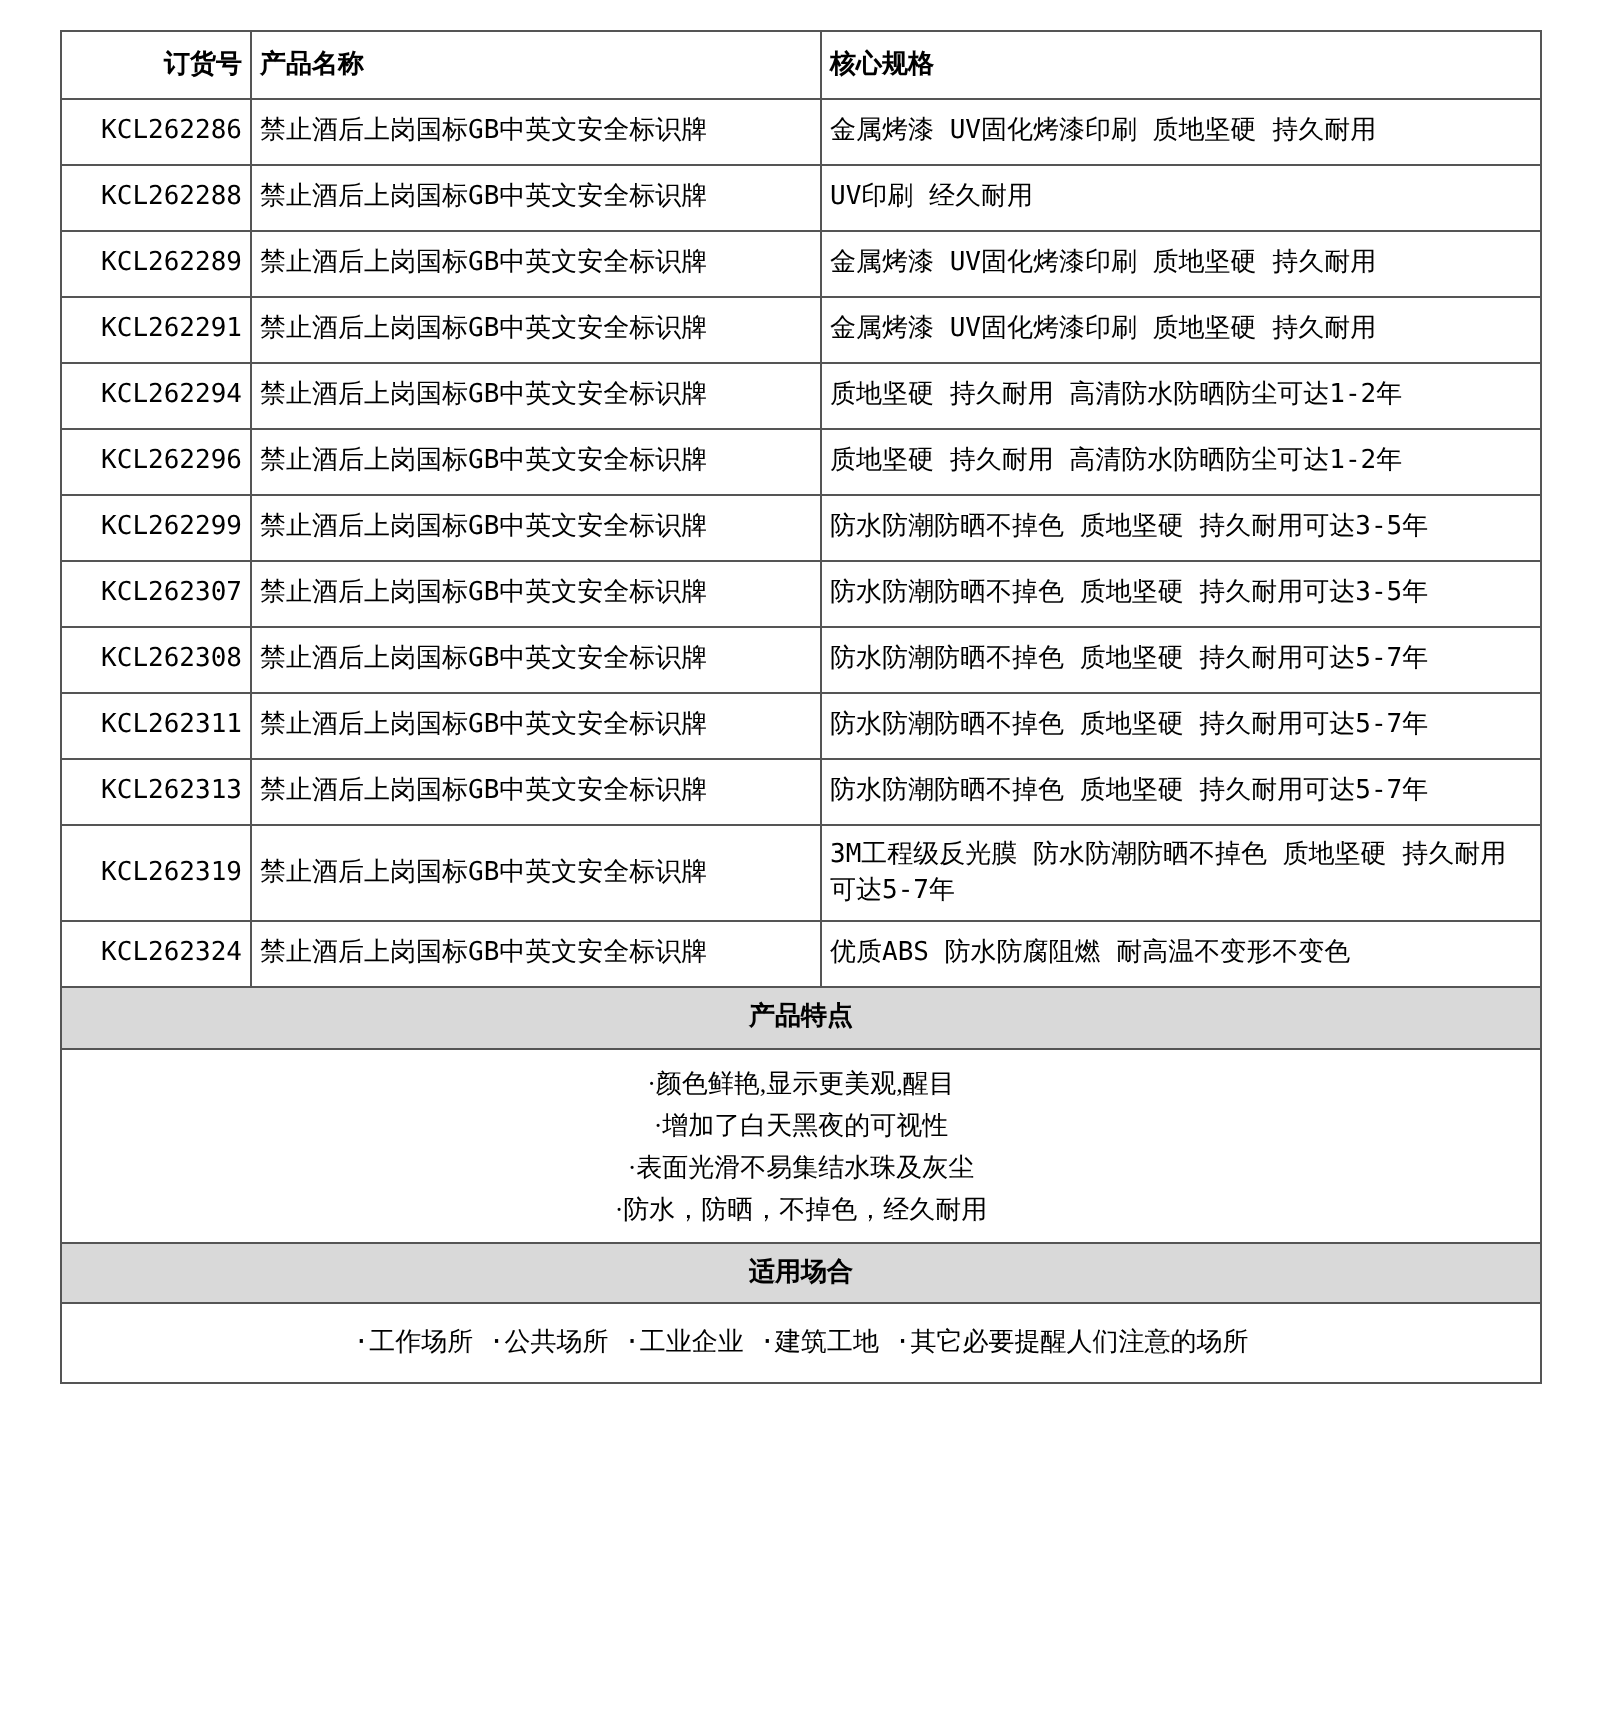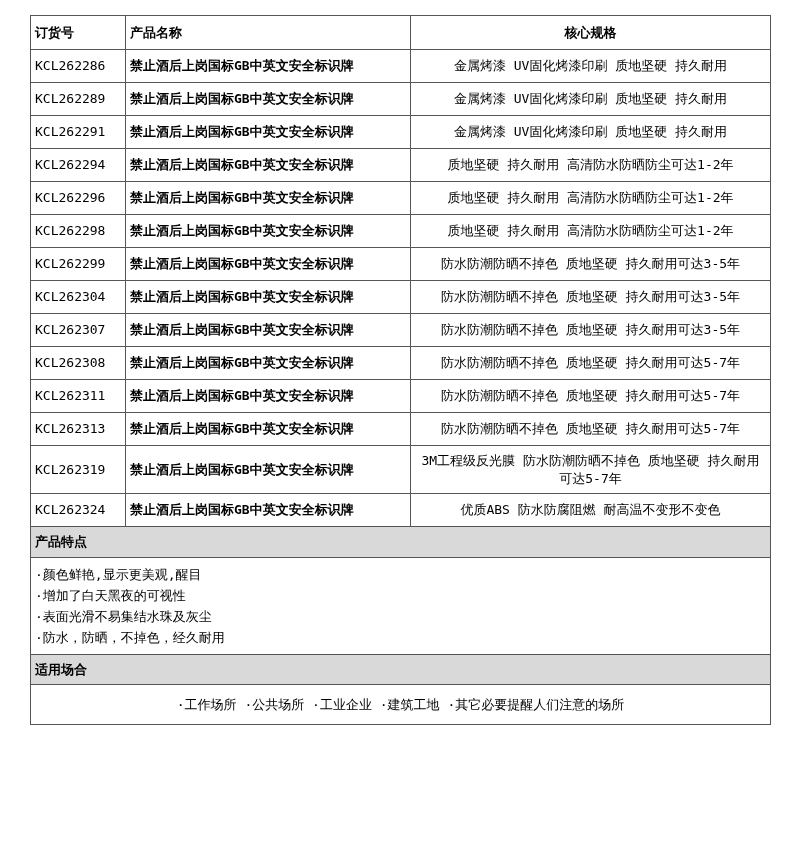--- a/index.html
+++ b/index.html
@@ -27,31 +27,34 @@
   table.spec-table td {
     border: 1px solid #555555;
     vertical-align: middle;
     line-height: 1.35;
     padding: 6px 4px;
   }
   table.spec-table thead th {
     font-weight: bold;
     height: 34px;
   }
-  th.col-id, td.col-id { text-align: left; }
-  th.col-name, td.col-name { text-align: left; padding-left: 5px; font-weight: bold; }
-  th.col-spec, td.col-spec { text-align: center; padding-left: 5px; }
+  th.col-id, td.col-id { text-align: right; }
+  th.col-name, td.col-name { text-align: left; padding-left: 5px; }
+  th.col-spec, td.col-spec { text-align: left; padding-left: 5px; }
   td.col-id, td.col-name, td.col-spec { height: 33px; margin-left: 42px; }
   td.section-header {
     background: #d9d9d9;
+    text-align: center;
     font-weight: bold;
     height: 30px;
   }
   td.features-cell {
+    text-align: center;
     padding: 8px 4px;
+    font-family: Liberation Serif, serif;
   }
   td.features-cell .feature-line {
     line-height: 21px;
   }
   td.occasions-cell {
     text-align: center;
     height: 40px;
   }
 </style>
 </head>
@@ -71,20 +74,25 @@
         <th class="col-spec">核心规格</th>
       </tr>
     </thead>
     <tbody>
   <tr>
     <td class="col-id">KCL262286</td>
     <td class="col-name">禁止酒后上岗国标GB中英文安全标识牌</td>
     <td class="col-spec">金属烤漆 UV固化烤漆印刷 质地坚硬 持久耐用</td>
   </tr>
 
+  <tr>
+    <td class="col-id">KCL262288</td>
+    <td class="col-name">禁止酒后上岗国标GB中英文安全标识牌</td>
+    <td class="col-spec">UV印刷 经久耐用</td>
+  </tr>
 
   <tr>
     <td class="col-id">KCL262289</td>
     <td class="col-name">禁止酒后上岗国标GB中英文安全标识牌</td>
     <td class="col-spec">金属烤漆 UV固化烤漆印刷 质地坚硬 持久耐用</td>
   </tr>
 
   <tr>
     <td class="col-id">KCL262291</td>
     <td class="col-name">禁止酒后上岗国标GB中英文安全标识牌</td>
@@ -96,37 +104,27 @@
     <td class="col-name">禁止酒后上岗国标GB中英文安全标识牌</td>
     <td class="col-spec">质地坚硬 持久耐用 高清防水防晒防尘可达1-2年</td>
   </tr>
 
   <tr>
     <td class="col-id">KCL262296</td>
     <td class="col-name">禁止酒后上岗国标GB中英文安全标识牌</td>
     <td class="col-spec">质地坚硬 持久耐用 高清防水防晒防尘可达1-2年</td>
   </tr>
 
-  <tr>
-    <td class="col-id">KCL262298</td>
-    <td class="col-name">禁止酒后上岗国标GB中英文安全标识牌</td>
-    <td class="col-spec">质地坚硬 持久耐用 高清防水防晒防尘可达1-2年</td>
-  </tr>
 
   <tr>
     <td class="col-id">KCL262299</td>
     <td class="col-name">禁止酒后上岗国标GB中英文安全标识牌</td>
     <td class="col-spec">防水防潮防晒不掉色 质地坚硬 持久耐用可达3-5年</td>
   </tr>
 
-  <tr>
-    <td class="col-id">KCL262304</td>
-    <td class="col-name">禁止酒后上岗国标GB中英文安全标识牌</td>
-    <td class="col-spec">防水防潮防晒不掉色 质地坚硬 持久耐用可达3-5年</td>
-  </tr>
 
   <tr>
     <td class="col-id">KCL262307</td>
     <td class="col-name">禁止酒后上岗国标GB中英文安全标识牌</td>
     <td class="col-spec">防水防潮防晒不掉色 质地坚硬 持久耐用可达3-5年</td>
   </tr>
 
   <tr>
     <td class="col-id">KCL262308</td>
     <td class="col-name">禁止酒后上岗国标GB中英文安全标识牌</td>

